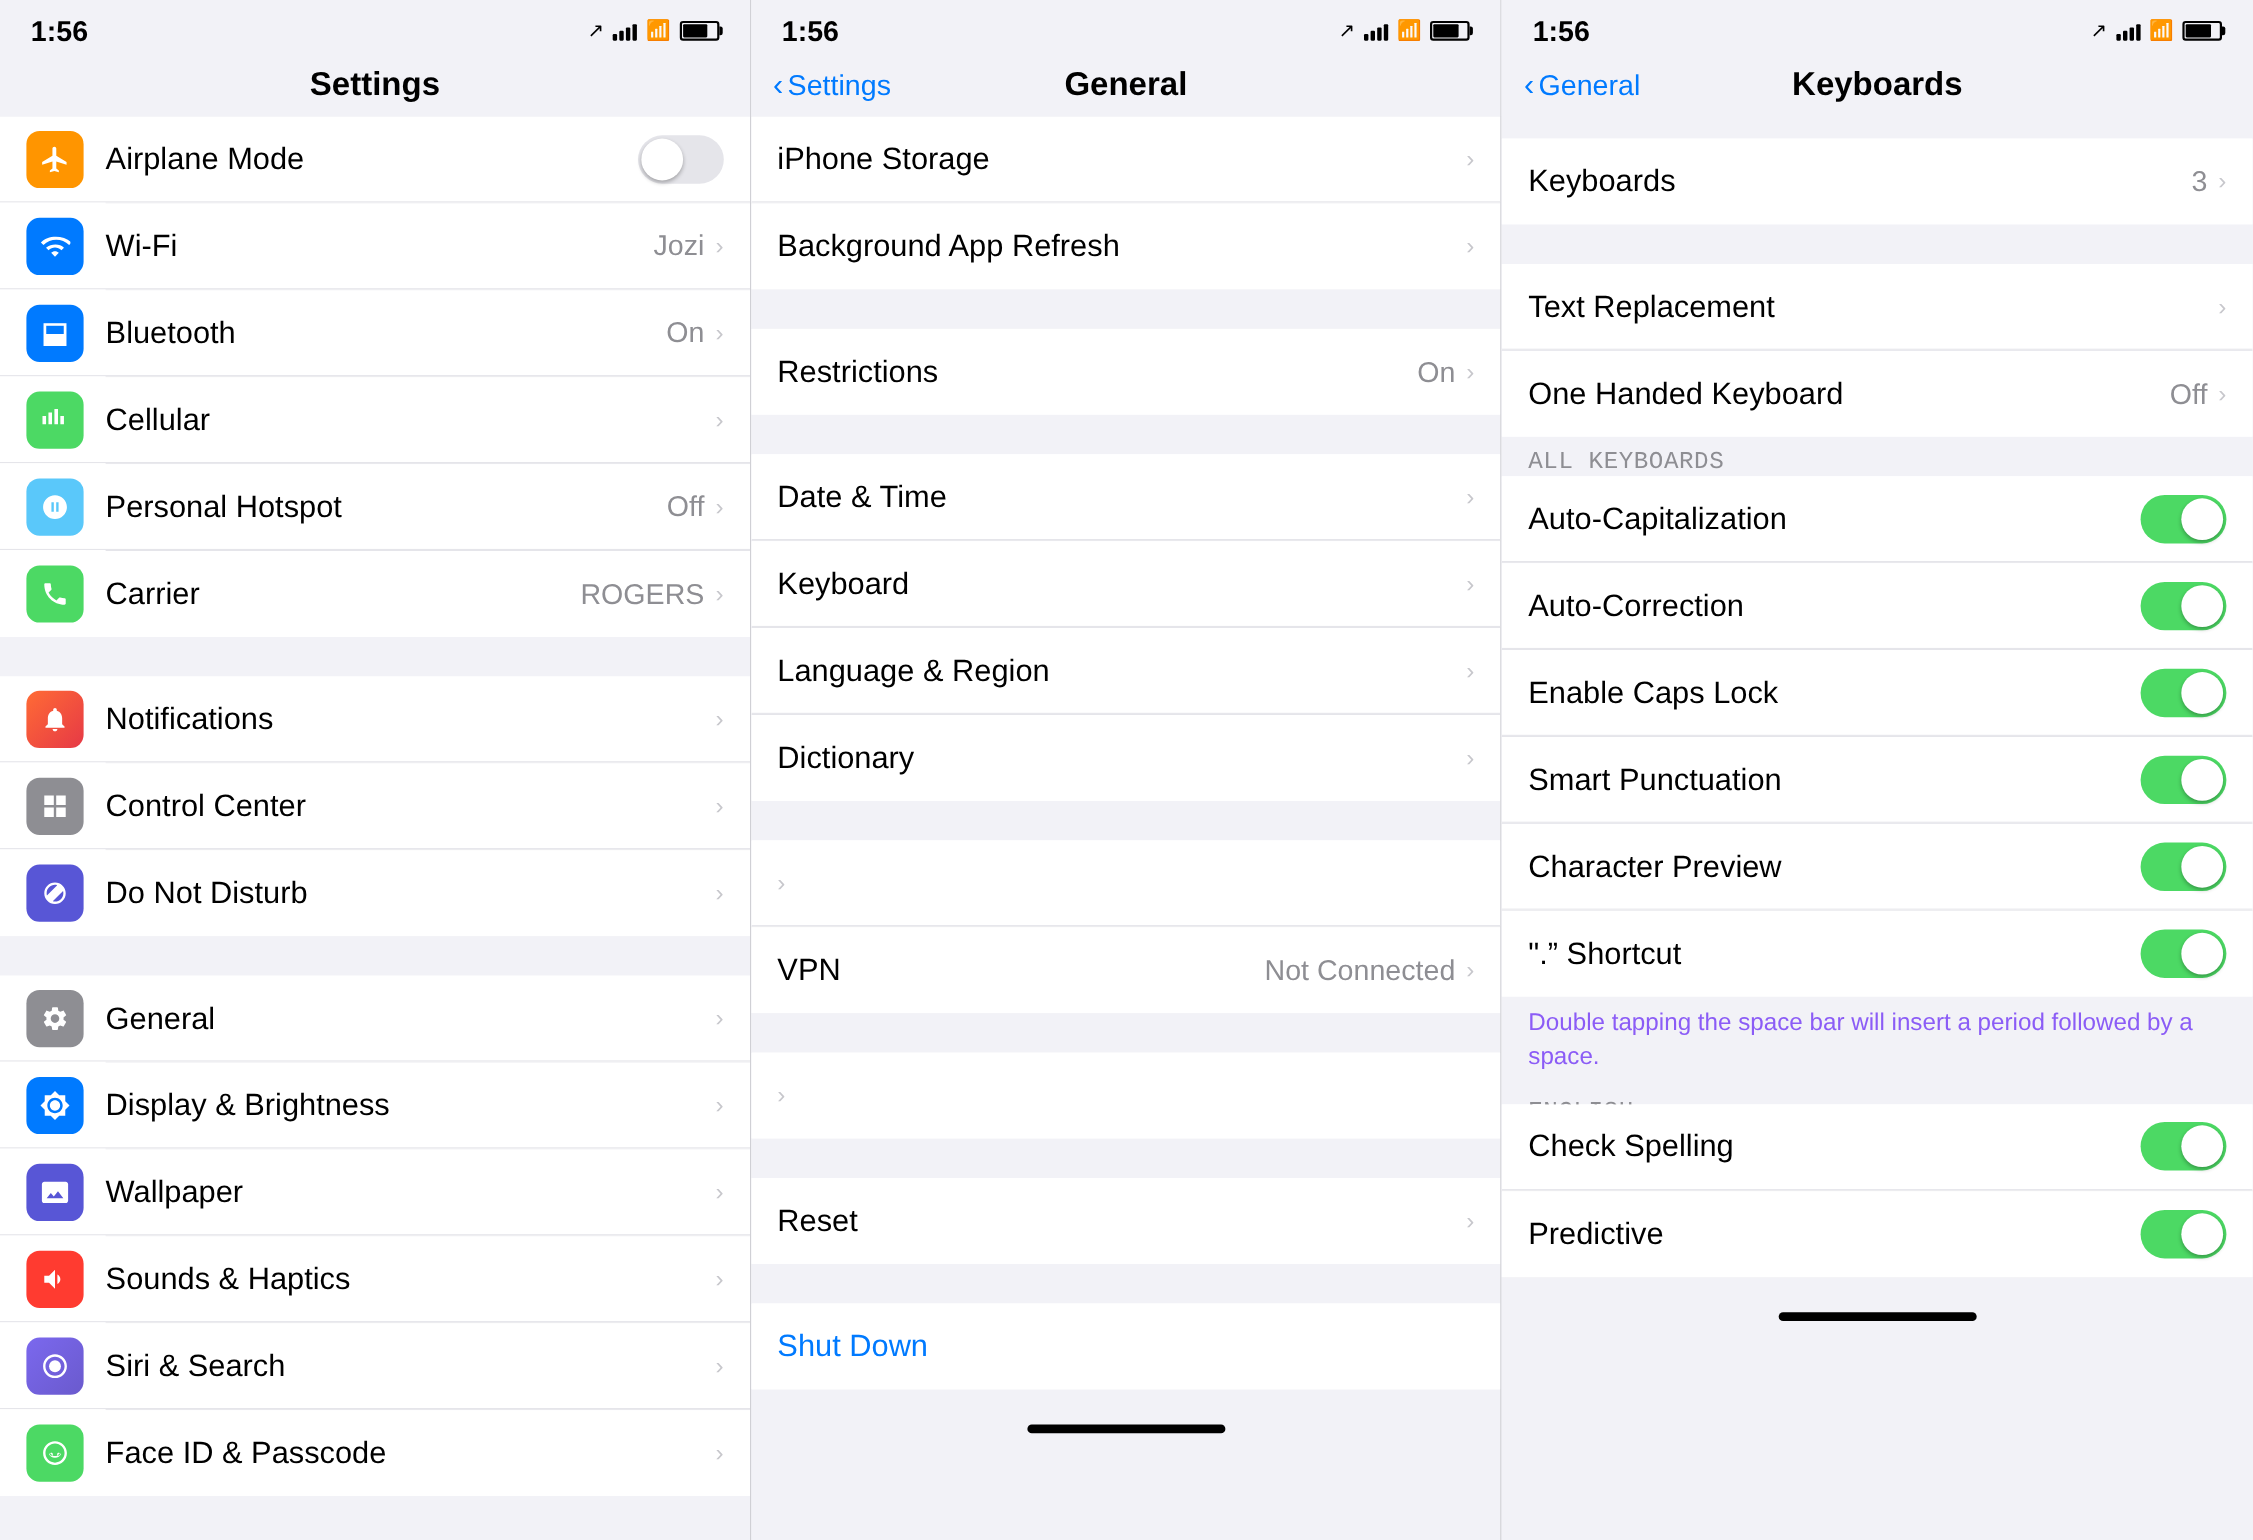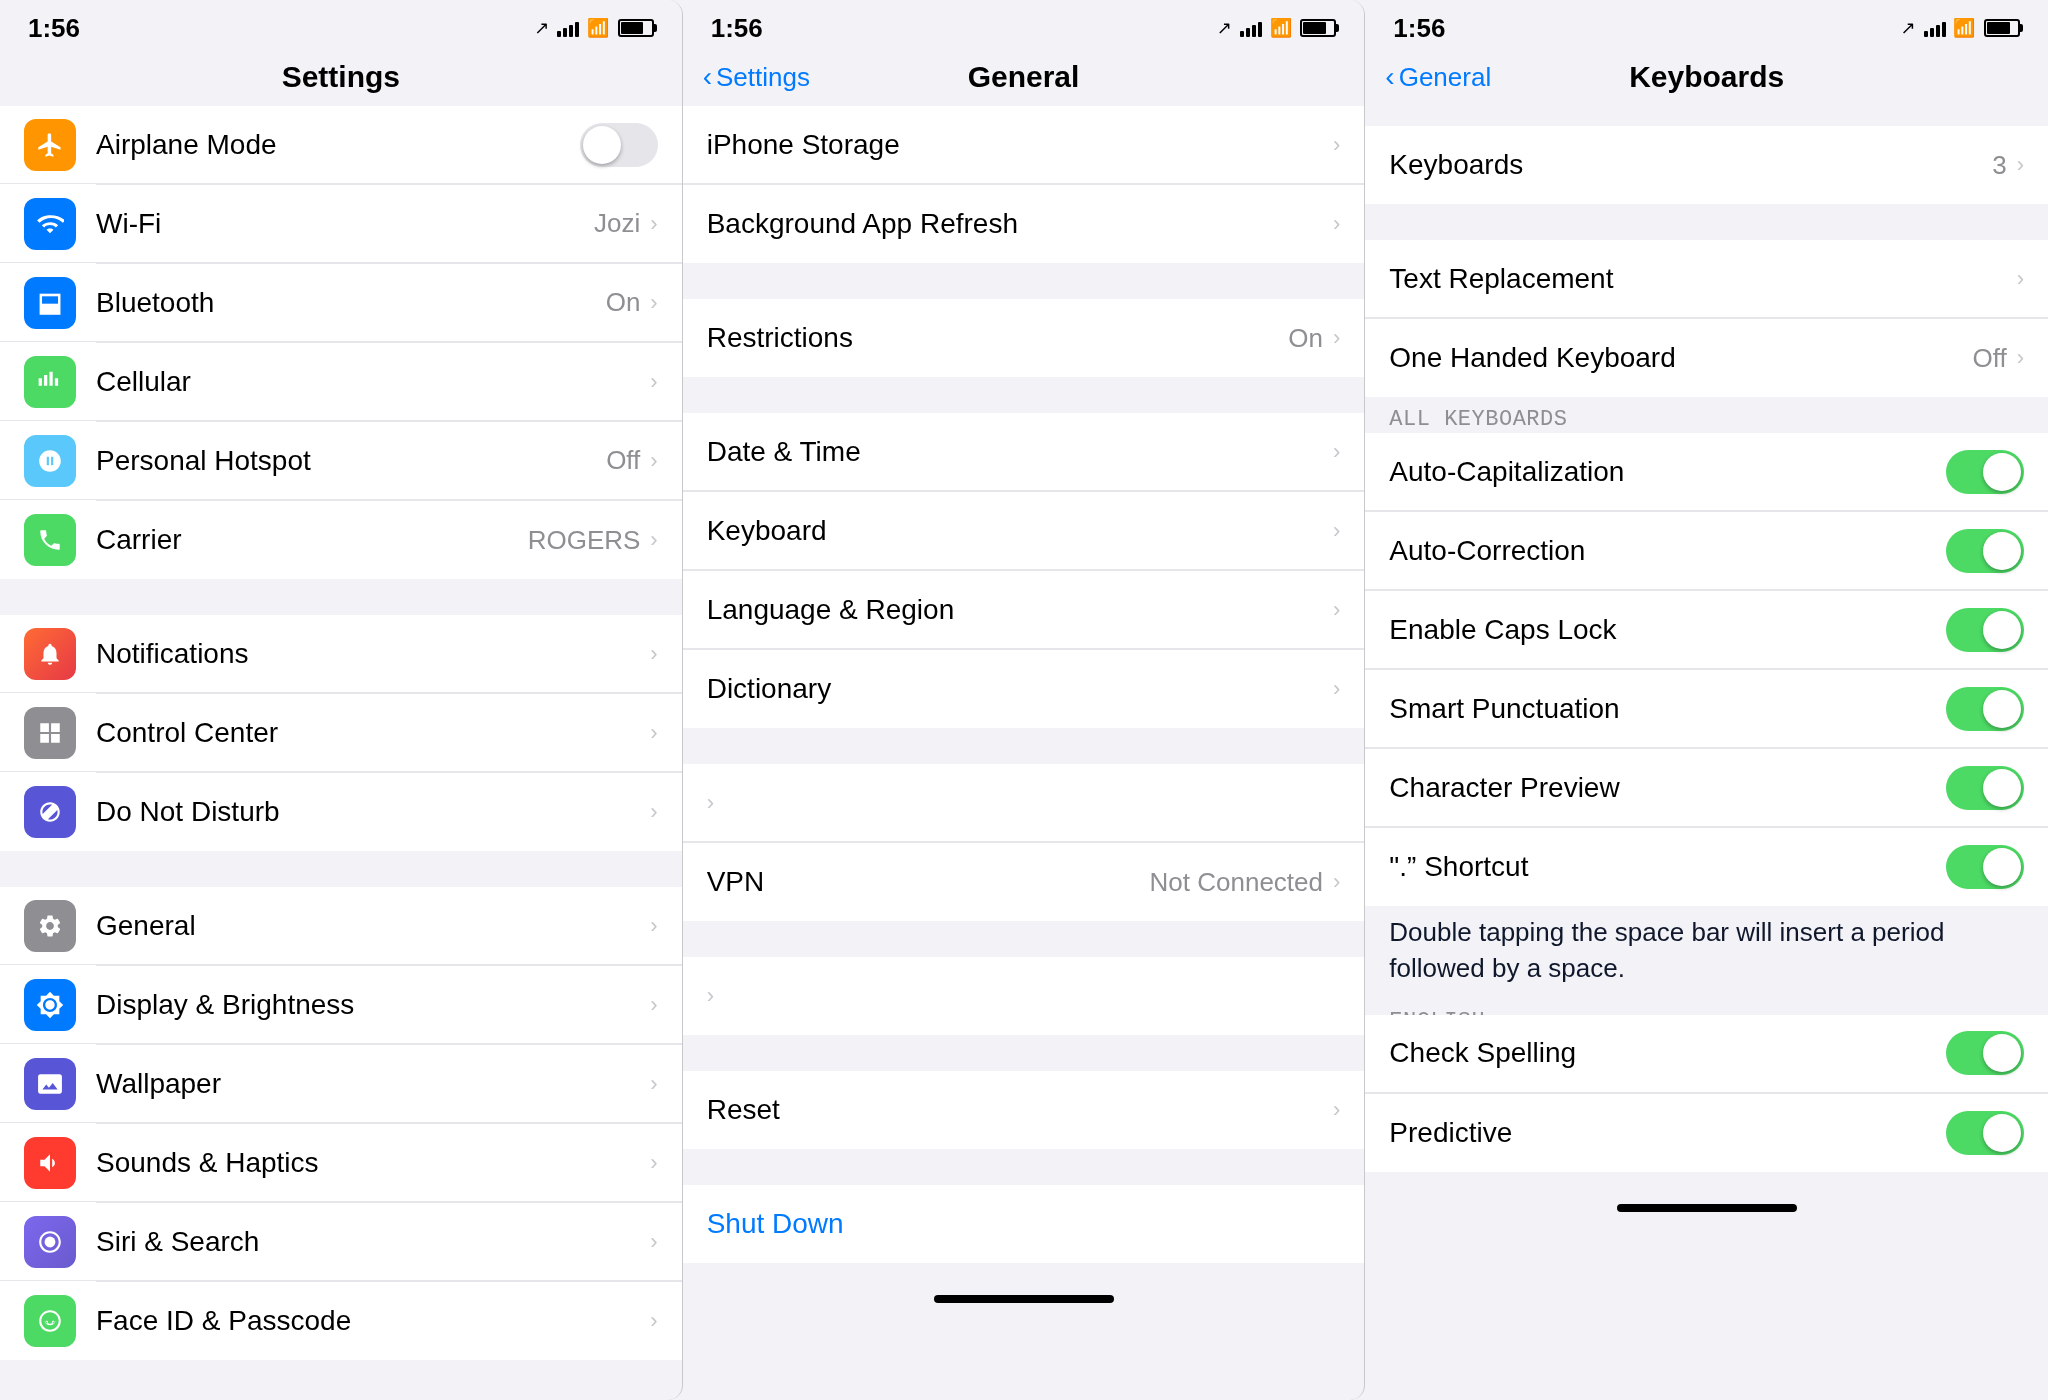--- a/index.html
+++ b/index.html
@@ -14,21 +14,20 @@
 
     
     .phone-panel {
       width: 683px;
       height: 1400px;
       background: #f2f2f7;
       display: flex;
       flex-direction: column;
       border-right: 1px solid #c8c8cc;
       overflow: hidden;
-      border-radius: 15px;
     }
 
     
     .status-bar {
       display: flex;
       justify-content: space-between;
       align-items: center;
       padding: 12px 28px 8px 28px;
       background: #f2f2f7;
       min-height: 52px;
@@ -240,22 +239,22 @@
       margin-left: auto;
       width: 38px;
       height: 38px;
       border-radius: 50%;
       background: #fff;
       box-shadow: 0 2px 4px rgba(0,0,0,0.3);
     }
 
     
     .note-text {
-      font-size: 26px;
-      color: #0f172a;
+      font-size: 22px;
+      color: #8b5cf6;
       padding: 8px 24px 12px;
       background: #f2f2f7;
       line-height: 1.4;
     }
 
     .home-indicator {
       width: 180px;
       height: 8px;
       background: #000;
       border-radius: 4px;

